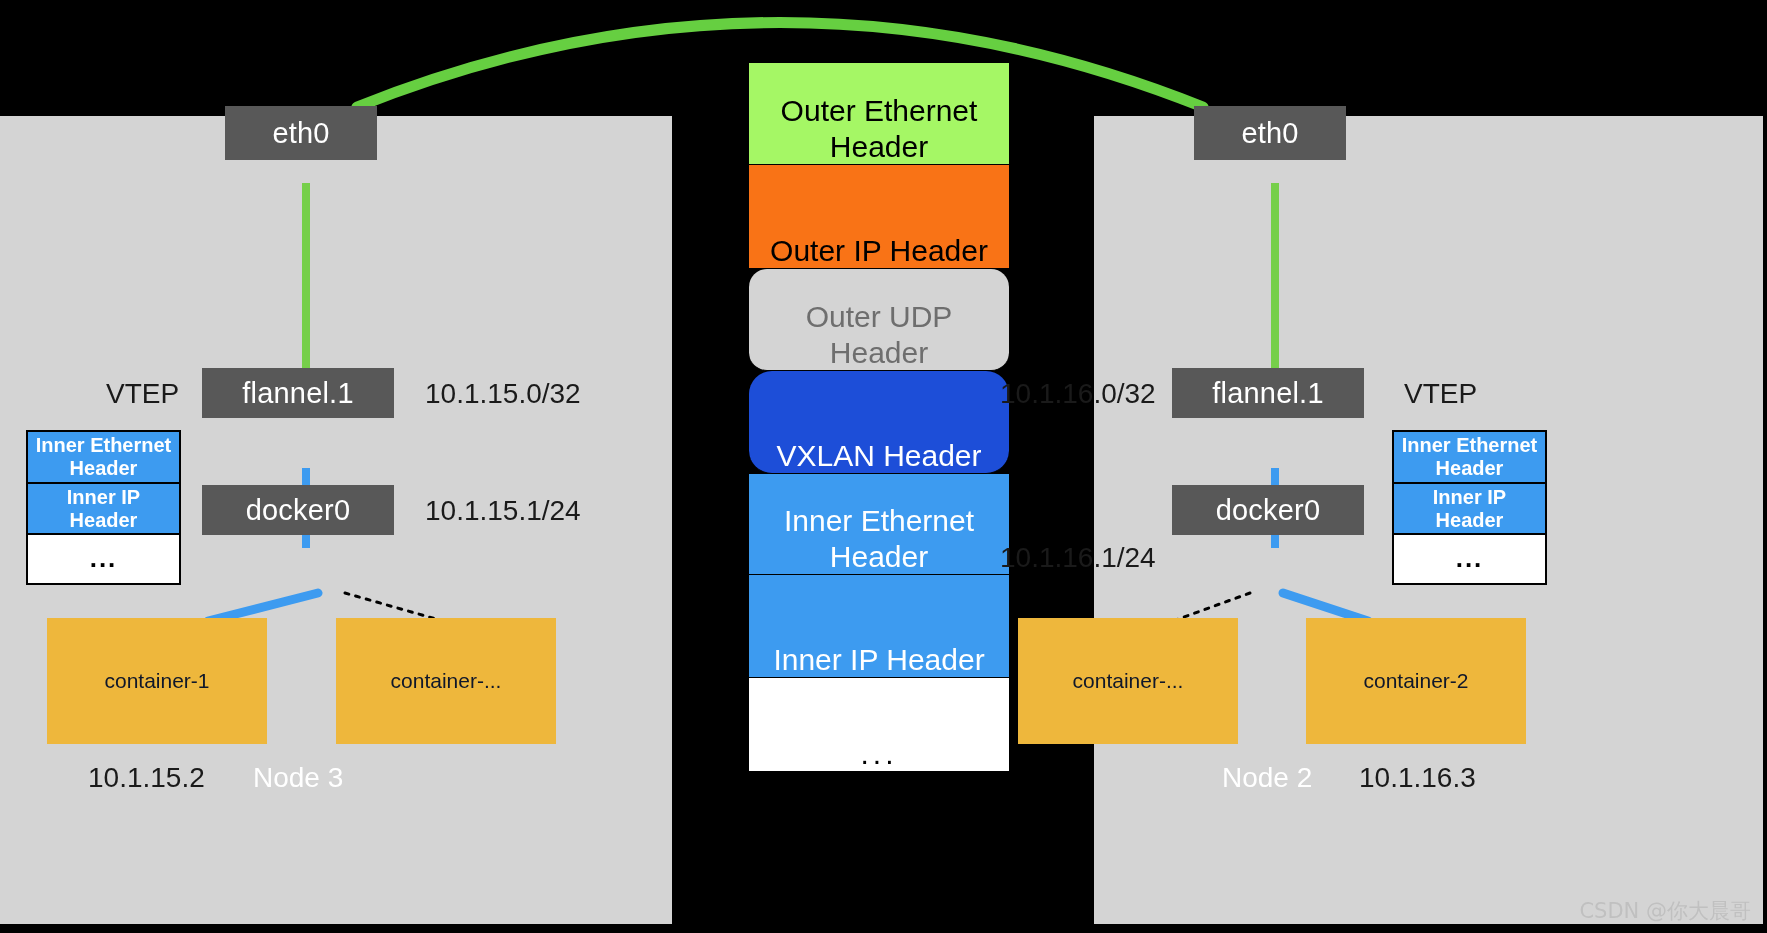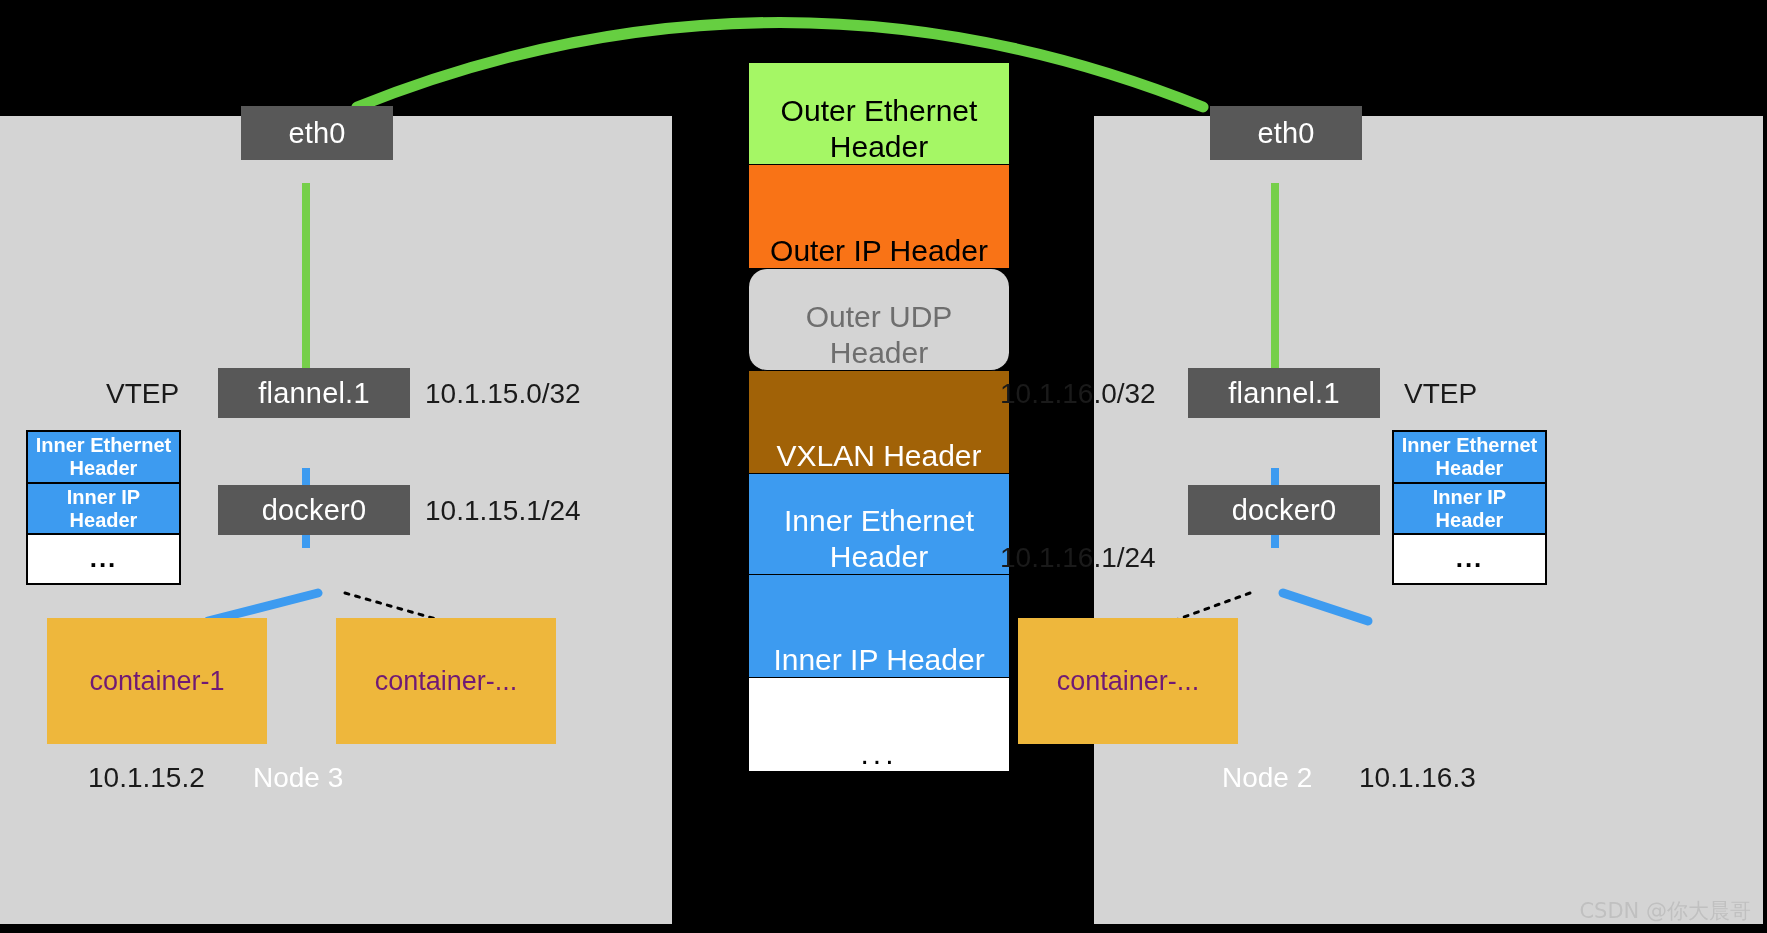--- a/index.html
+++ b/index.html
@@ -8,26 +8,26 @@
   .stage{position:absolute;inset:0;width:1767px;height:933px;background:#000;}
 
   
   .node-panel{position:absolute;background:#d4d4d4;}
   #node1-panel{left:0px;  top:116px; width:672px; height:808px;}
   #node2-panel{left:1094px;top:116px; width:669px; height:808px;}
 
   
   .dev{position:absolute;background:#585858;color:#fff;
        display:flex;align-items:center;justify-content:center;
-       font-size:29px;letter-spacing:.2px;margin-left:16px;}
-
-  
-  .ctr{position:absolute;background:#eeb73c;color:#701a75;
+       font-size:29px;letter-spacing:.2px;}
+
+  
+  .ctr{position:absolute;background:#eeb73c;color:#0f172a;
        display:flex;align-items:center;justify-content:center;
-       font-size:27px;}
+       font-size:21px;}
 
   
   .lbl{position:absolute;font-size:28px;color:#1a1a1a;white-space:nowrap;}
   .lbl.white{color:#ffffff;}
 
   
   .link-v{position:absolute;}
   .green-line{background:#76cf4a;}
   .blue-line{background:#3d9bf0;}
   svg.overlay{position:absolute;left:0;top:0;width:1767px;height:933px;
@@ -132,21 +132,21 @@
   <div id="packet-stack">
     <div class="seg" style="top:0px;height:102px;background:#a5f765;color:#000;">
       <span>Outer Ethernet Header</span>
     </div>
     <div class="seg" style="top:102px;height:104px;background:#f97316;color:#000;">
       <span>Outer IP Header</span>
     </div>
     <div class="seg" style="top:206px;height:102px;background:#d4d4d4;color:#6e6e6e;border-radius:18px;">
       <span>Outer UDP Header</span>
     </div>
-    <div class="seg" style="top:308px;height:103px;background:#a16207;color:#fff;">
+    <div class="seg" style="top:308px;height:103px;background:#1d4ed8;color:#fff;border-radius:23px;">
       <span>VXLAN Header</span>
     </div>
     <div class="seg" style="top:411px;height:101px;background:#3d9bf0;color:#fff;">
       <span>Inner Ethernet Header</span>
     </div>
     <div class="seg" style="top:512px;height:103px;background:#3d9bf0;color:#fff;">
       <span>Inner IP Header</span>
     </div>
     <div class="seg last" style="top:615px;height:93px;background:#fff;color:#000;letter-spacing:4px;">
       <span>...</span>
@@ -185,20 +185,23 @@
       <span>Inner IP Header</span>
     </div>
     <div class="mseg tail" style="height:48px;">
       <span>...</span>
     </div>
   </div>
 
   <div class="ctr" style="left:1018px;top:618px;width:220px;height:126px;">
     <span>container-...</span>
   </div>
+  <div class="ctr" style="left:1306px;top:618px;width:220px;height:126px;">
+    <span>container-2</span>
+  </div>
 
   <div class="lbl white" style="left:1222px;top:762px;">
     <span>Node 2</span>
   </div>
   <div class="lbl" style="left:1359px;top:762px;">
     <span>10.1.16.3</span>
   </div>
 
   <div id="watermark">
     <span>CSDN @你大晨哥</span>

